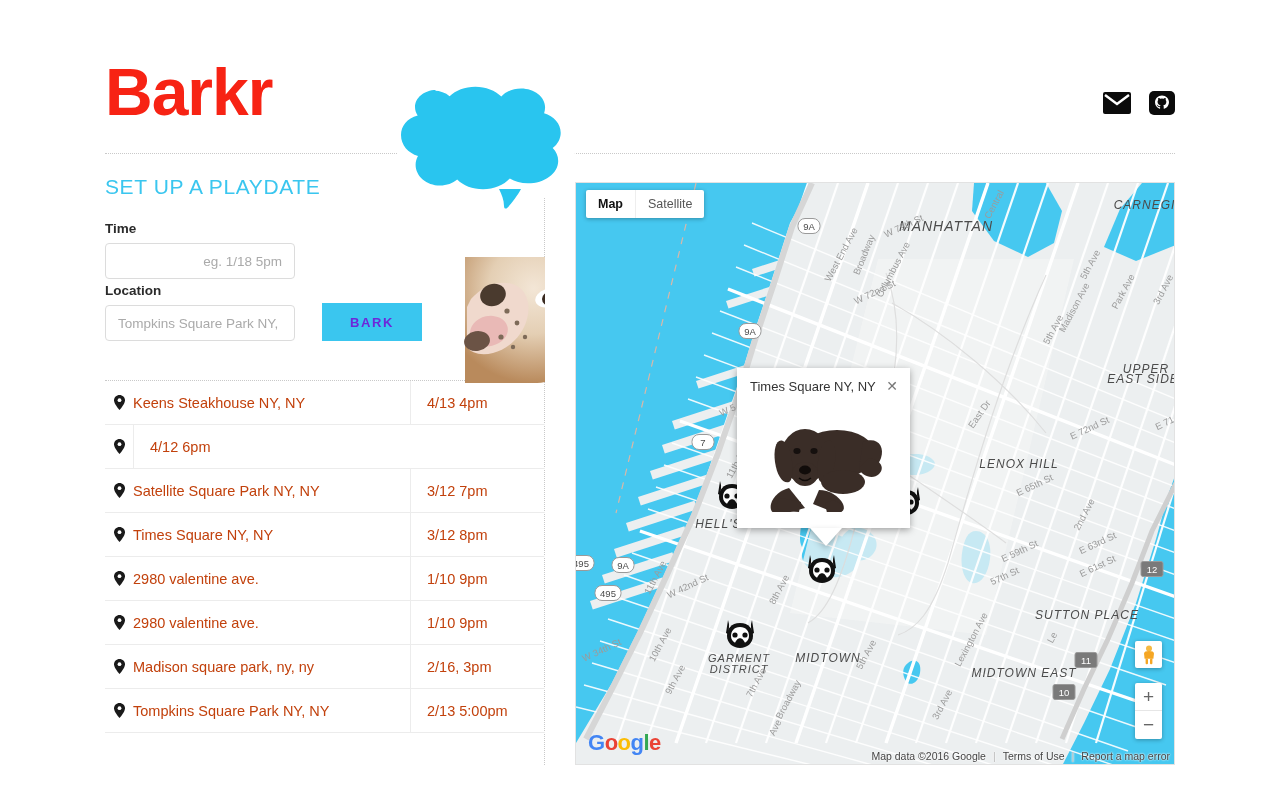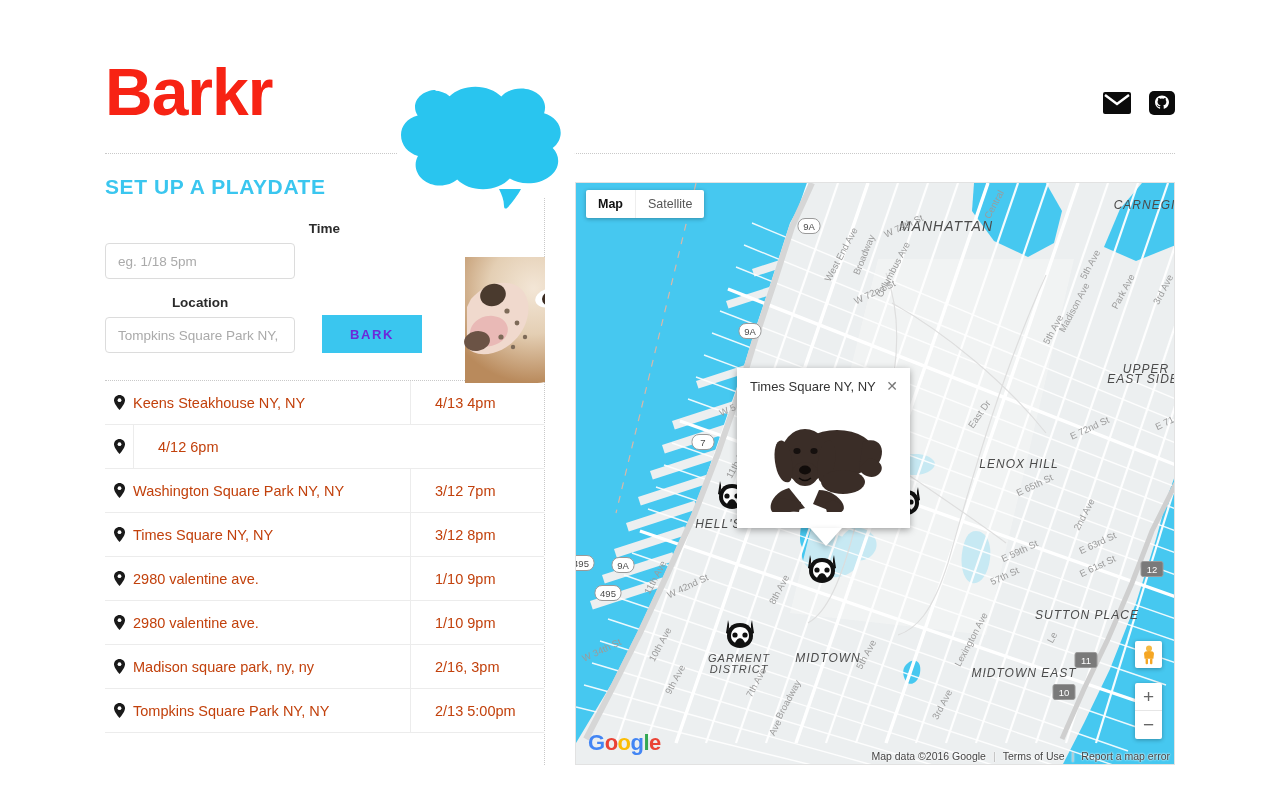--- a/index.html
+++ b/index.html
@@ -33,37 +33,36 @@
     border-top: 1px dotted #c9c9c9;
   }
 
   
   .left-col {
     position: absolute; left: 105px; top: 165px;
     width: 440px; height: 600px;
     border-right: 1px dotted #c9c9c9;
   }
   .section-title {
-    font-size: 21px; font-weight: bold; color: #3ac6ef;
+    font-size: 21px; font-weight: normal; color: #3ac6ef;
     letter-spacing: .6px; margin: 10px 0 22px 0;
   }
   .field-label {
     font-size: 13.5px; font-weight: bold; color: #2b2b2b;
     margin-bottom: 7px;
-    text-align: center;
   }
   .txtinput {
     width: 190px; height: 36px;
     border: 1px solid #dcdcdc; border-radius: 4px;
     padding: 0 12px; font-size: 13.5px; color: #555;
     font-family: "Liberation Sans", sans-serif;
-    outline: none; background: #fff;
+    outline: none; background: #fff; text-align: right;
   }
   .txtinput::placeholder { color: #aaa; }
-  .row-loc { display: flex; align-items: flex-end; gap: 27px; margin-top: 16px; }
+  .row-loc { display: flex; align-items: flex-end; gap: 27px; margin-top: 4px; }
   .bark-btn {
     width: 100px; height: 38px;
     background: #3ac6ef; border: none; border-radius: 0;
     color: #6d28d9; font-size: 13px; font-weight: bold; letter-spacing: 1.6px;
     cursor: pointer; font-family: "Liberation Sans", sans-serif;
   }
 
   
   .list {
     position: absolute; left: 0; top: 215px; width: 440px;
@@ -71,21 +70,21 @@
   }
   .list-row {
     display: flex; align-items: center; height: 44px;
     border-bottom: 1px solid #ececec;
     font-size: 14.5px; color: #c2410c;
   }
   .list-row:last-child { border-bottom: 1px solid #ececec; }
   .pin { width: 28px; flex: 0 0 28px; display: flex; justify-content: center; }
   .loc-name { flex: 1 1 auto; }
   .when {
-    flex: 0 0 135px; padding-left: 24px;
+    flex: 0 0 135px; padding-left: 16px;
     border-left: 1px solid #ececec; align-self: stretch;
     display: flex; align-items: center;
   }
 
   
   .bubble {
     position: absolute; left: 378px; top: 58px;
     width: 222px; height: 180px; z-index: 6; pointer-events: none;
   }
 
@@ -226,21 +225,21 @@
           </span>
           <span class="when">4/12 6pm</span>
         </div>
         <div class="list-row">
           <span class="pin">
             <svg width="11" height="15" viewBox="0 0 11 15">
               <path d="M5.5 0C2.5 0 0 2.4 0 5.3c0 4 5.5 9.7 5.5 9.7S11 9.3 11 5.3C11 2.4 8.5 0 5.5 0z" fill="#1a1a1a"></path>
               <circle cx="5.5" cy="5.2" r="1.9" fill="#fff"></circle>
             </svg>
           </span>
-          <span class="loc-name">Washington Square Park NY, NY</span>
+          <span class="loc-name">Satellite Square Park NY, NY</span>
           <span class="when">3/12 7pm</span>
         </div>
         <div class="list-row">
           <span class="pin">
             <svg width="11" height="15" viewBox="0 0 11 15">
               <path d="M5.5 0C2.5 0 0 2.4 0 5.3c0 4 5.5 9.7 5.5 9.7S11 9.3 11 5.3C11 2.4 8.5 0 5.5 0z" fill="#1a1a1a"></path>
               <circle cx="5.5" cy="5.2" r="1.9" fill="#fff"></circle>
             </svg>
           </span>
           <span class="loc-name">Times Square NY, NY</span>

